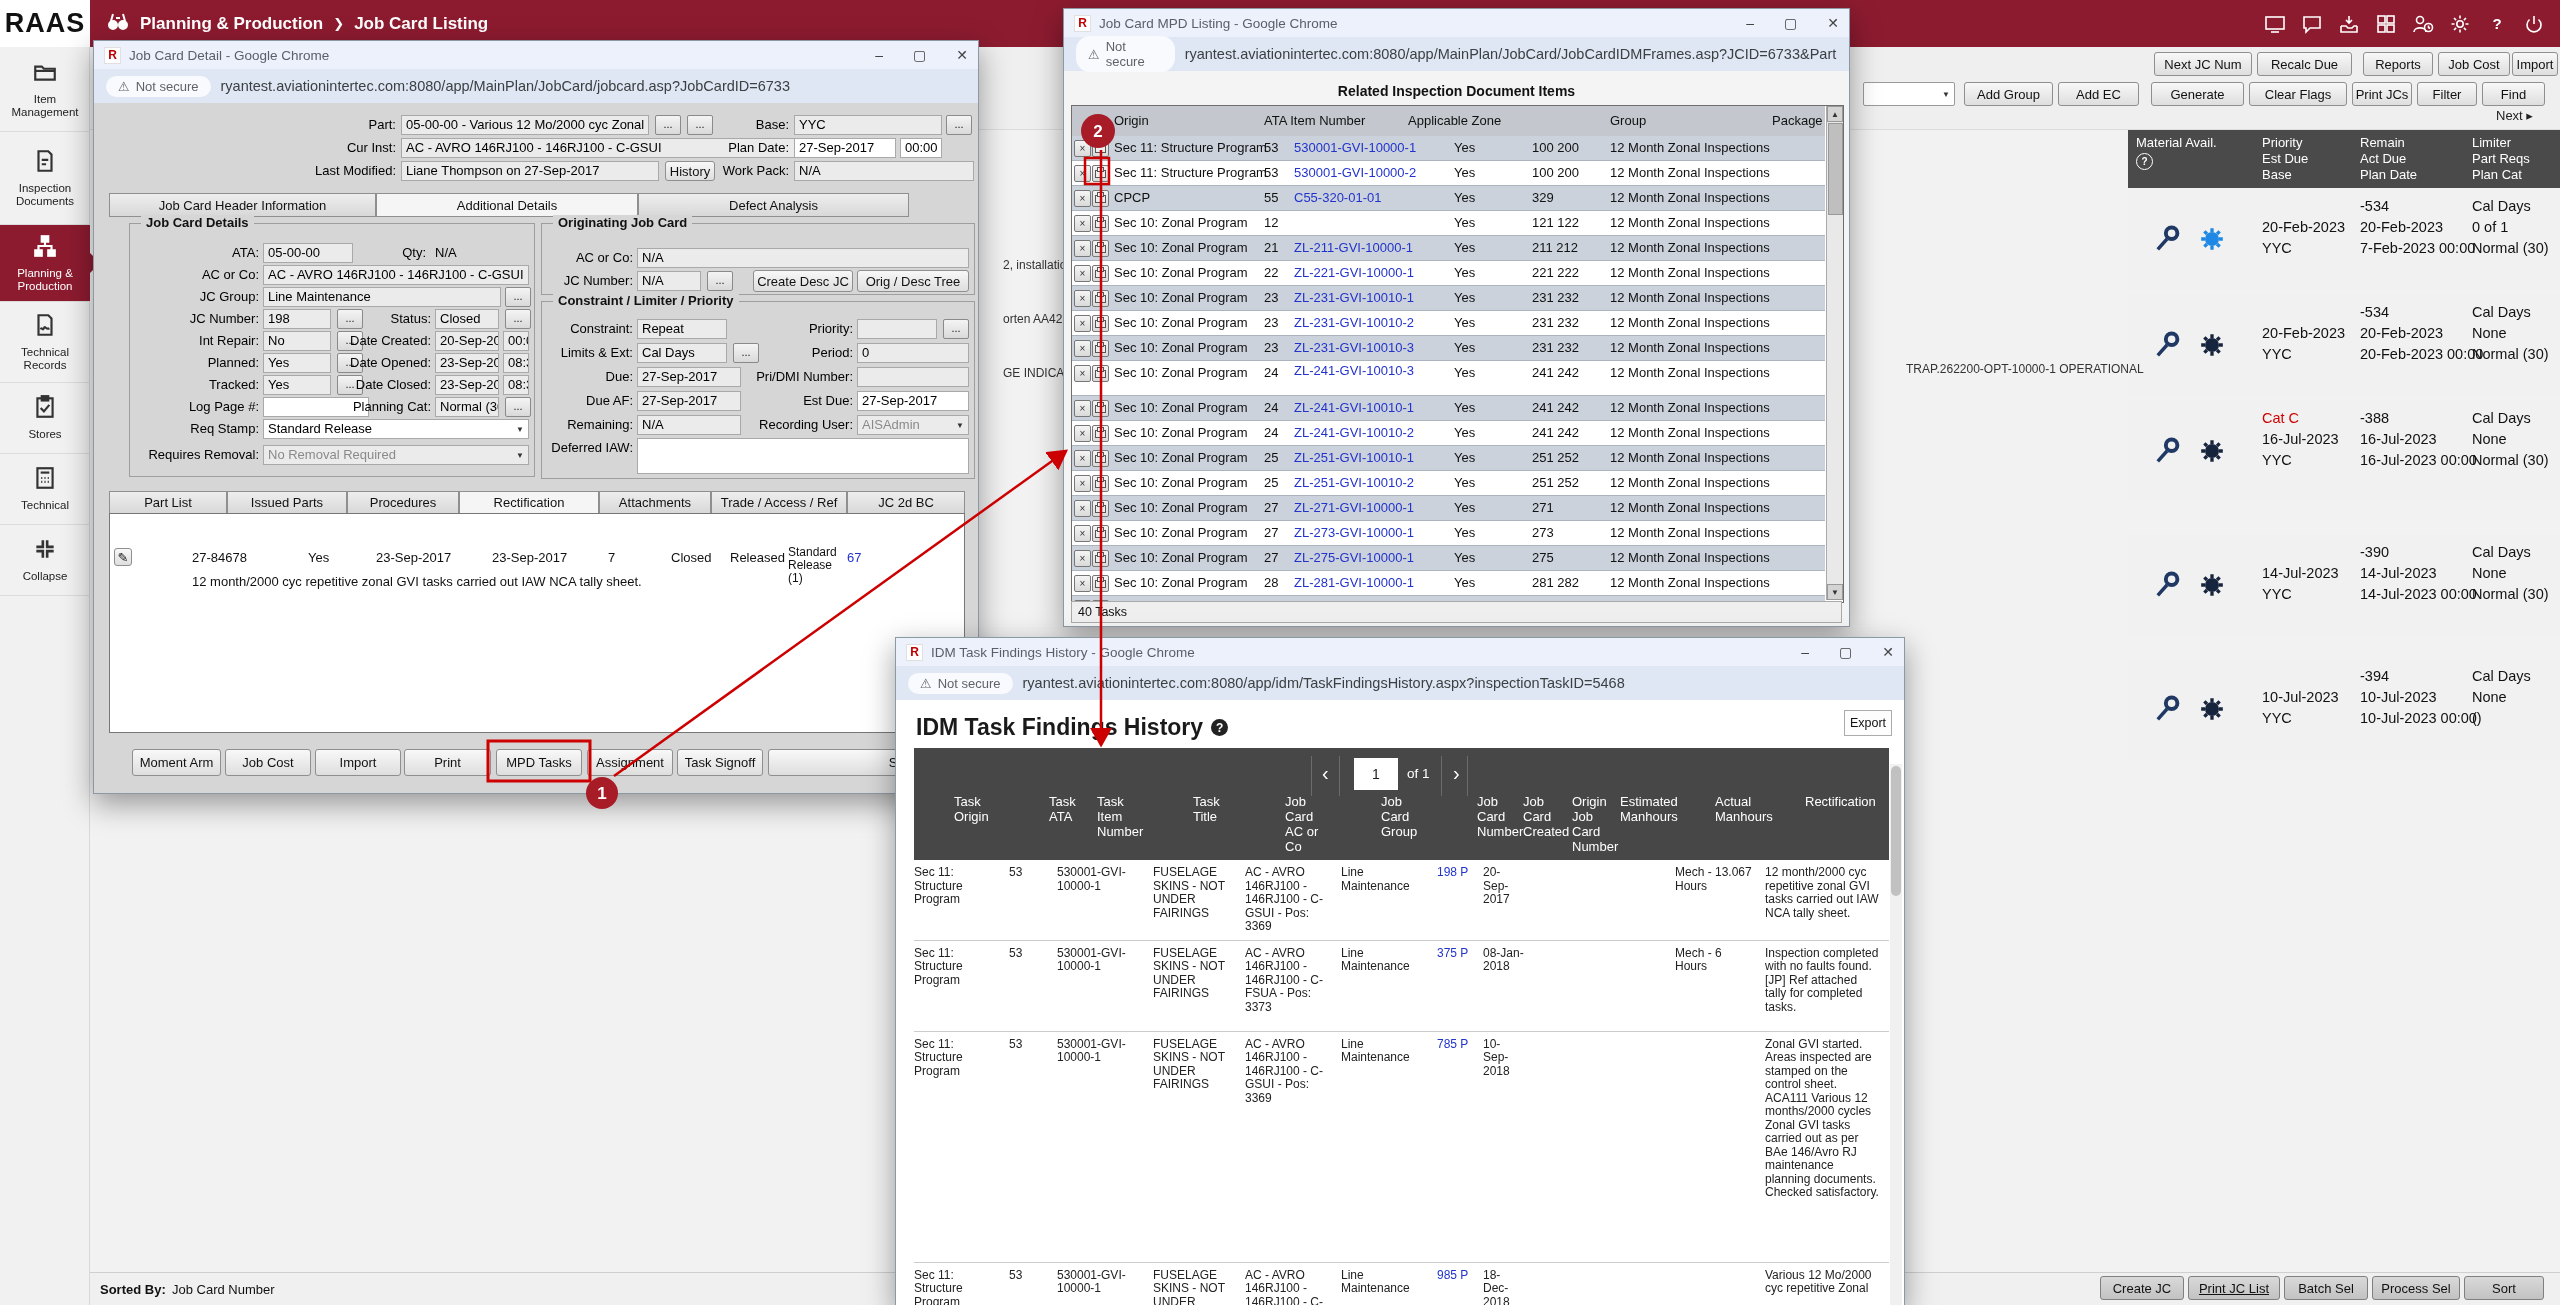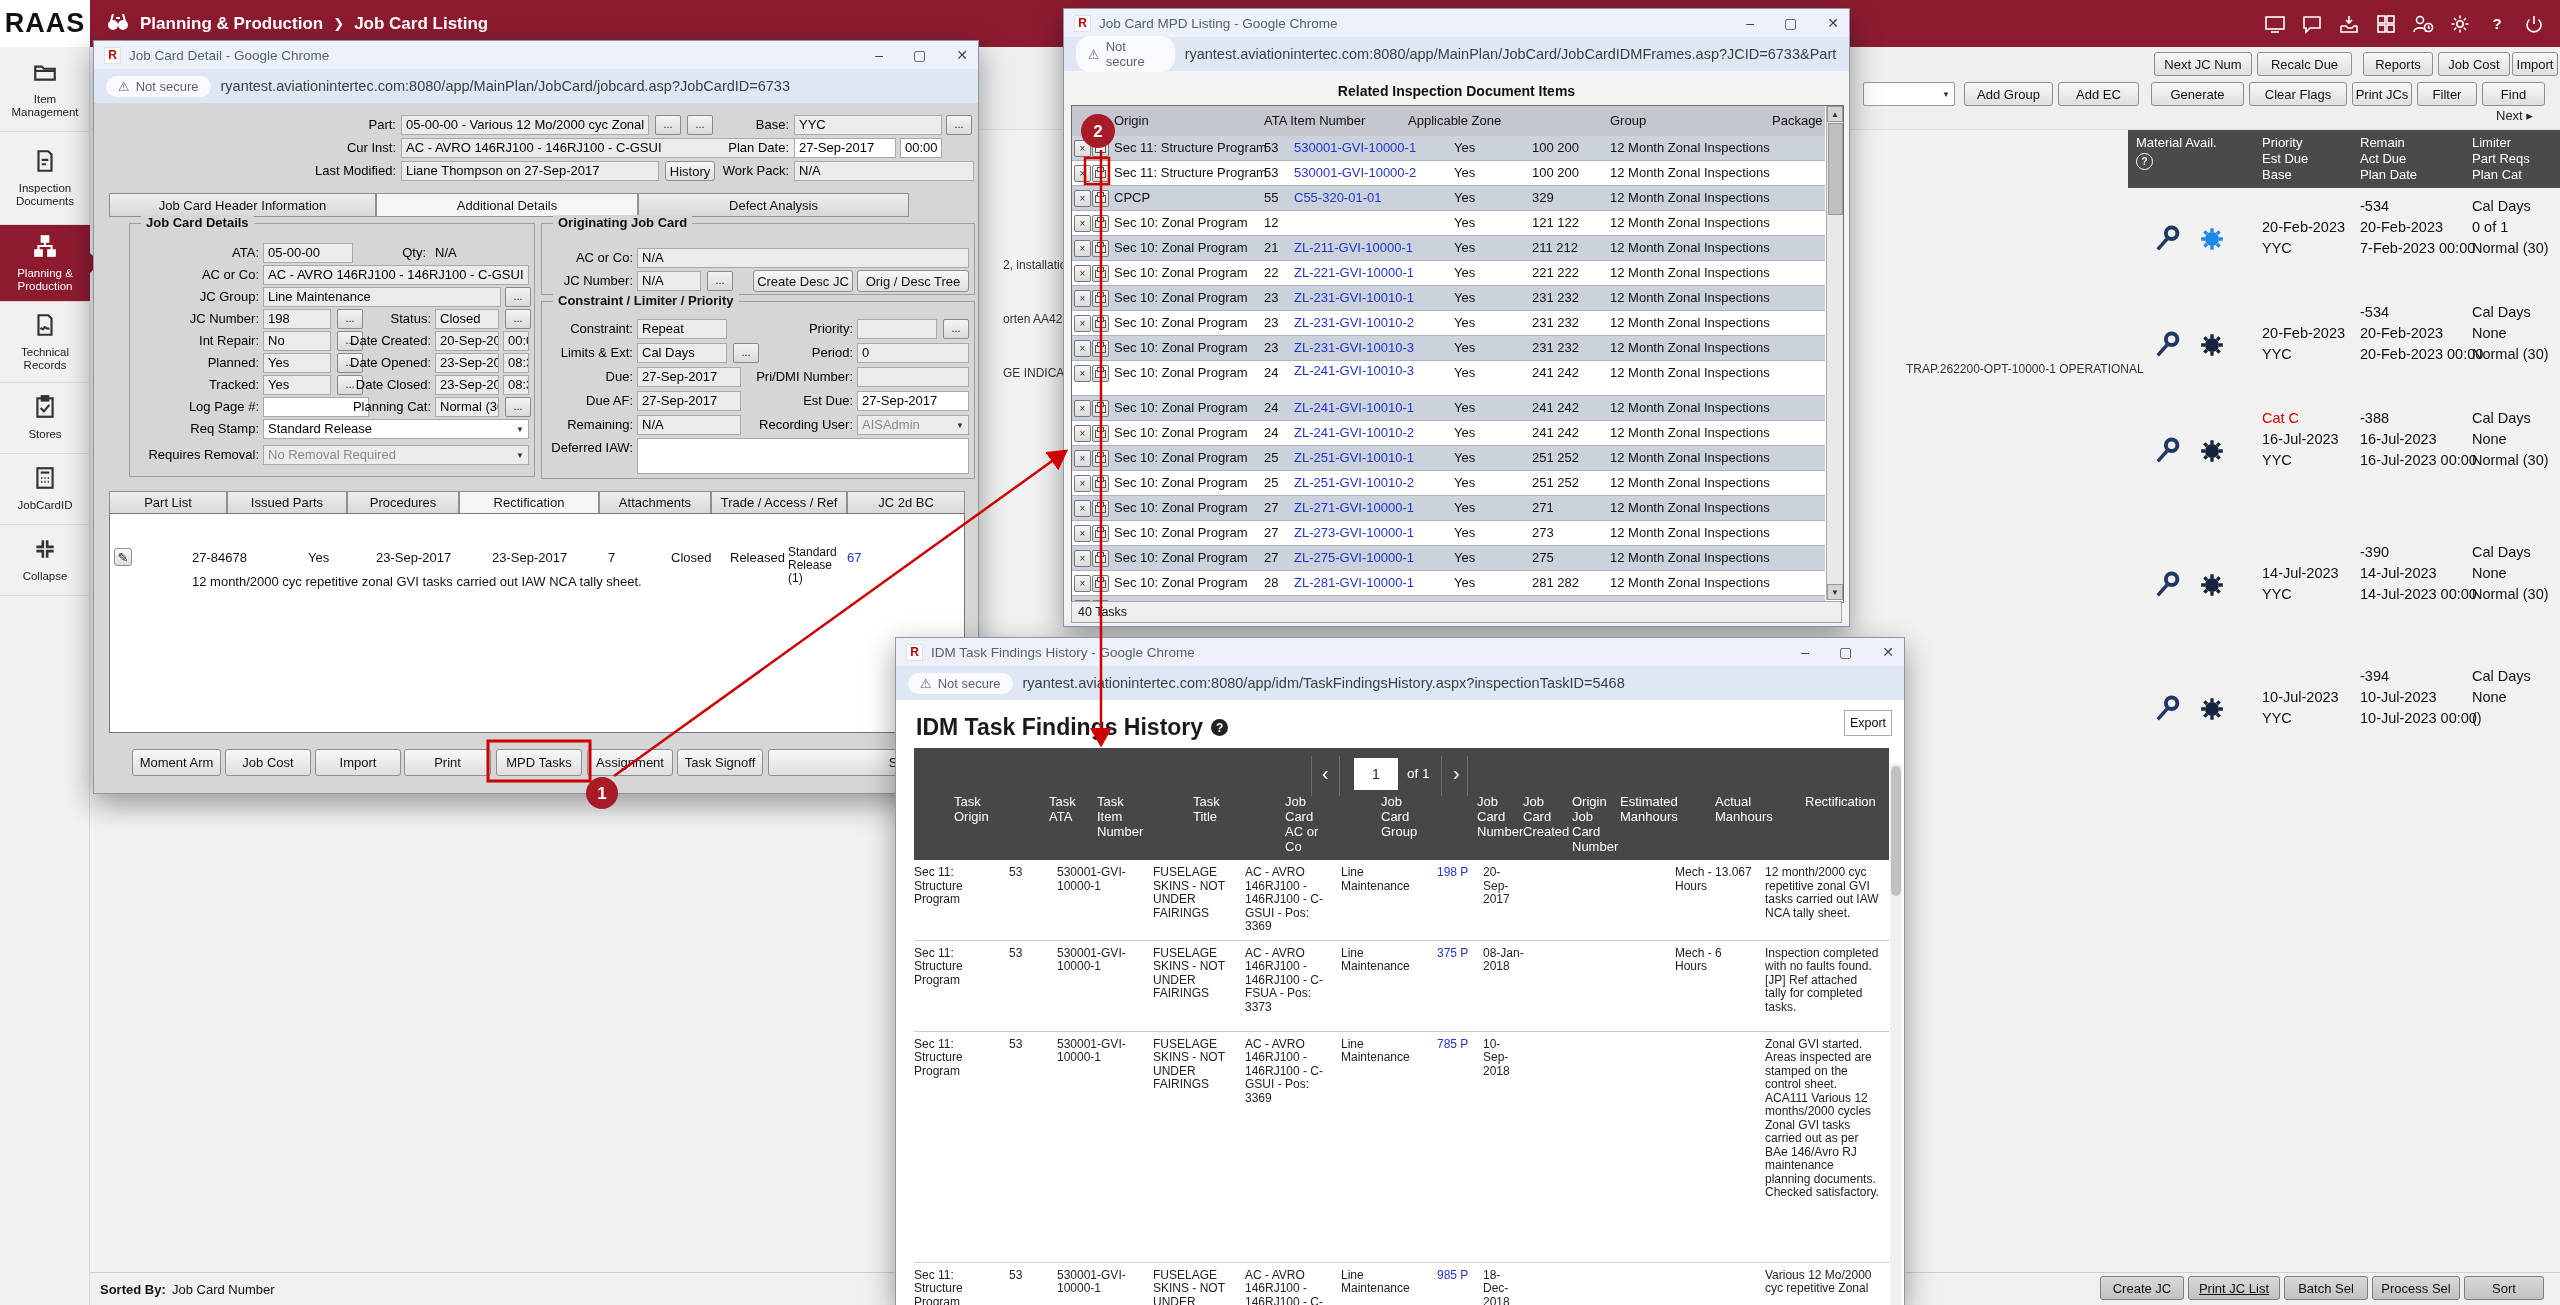--- a/index.html
+++ b/index.html
@@ -226,21 +226,21 @@
             <path d="M8 13 L11 16 L16 10"></path>
           </svg></div>
         <div class="sb-label" style="width: 80px;">Stores</div>
       </div>
       <div class="sb-item" style="height: 70px;">
         <div><svg width="26" height="26" viewBox="0 0 24 24" fill="none" stroke="currentColor" stroke-width="2">
             <rect x="5" y="3" width="14" height="18"></rect>
             <path d="M8 7 H16"></path>
             <path d="M8.5 12 H9.5 M11.5 12 H12.5 M14.5 12 H15.5 M8.5 15.5 H9.5 M11.5 15.5 H12.5 M14.5 15.5 H15.5"></path>
           </svg></div>
-        <div class="sb-label" style="width: 80px;">JobCardID</div>
+        <div class="sb-label" style="width: 80px;">Technical</div>
       </div>
       <div class="sb-item" style="height: 70px;">
         <div><svg width="26" height="26" viewBox="0 0 24 24" fill="none" stroke="currentColor" stroke-width="2.4">
             <path d="M10 4 V10 H4 M14 4 V10 H20 M10 20 V14 H4 M14 20 V14 H20"></path>
           </svg></div>
         <div class="sb-label" style="width: 80px;">Collapse</div>
       </div>
     </div>
   </div>
 <div class="abs" id="toolbar-strip"></div>

